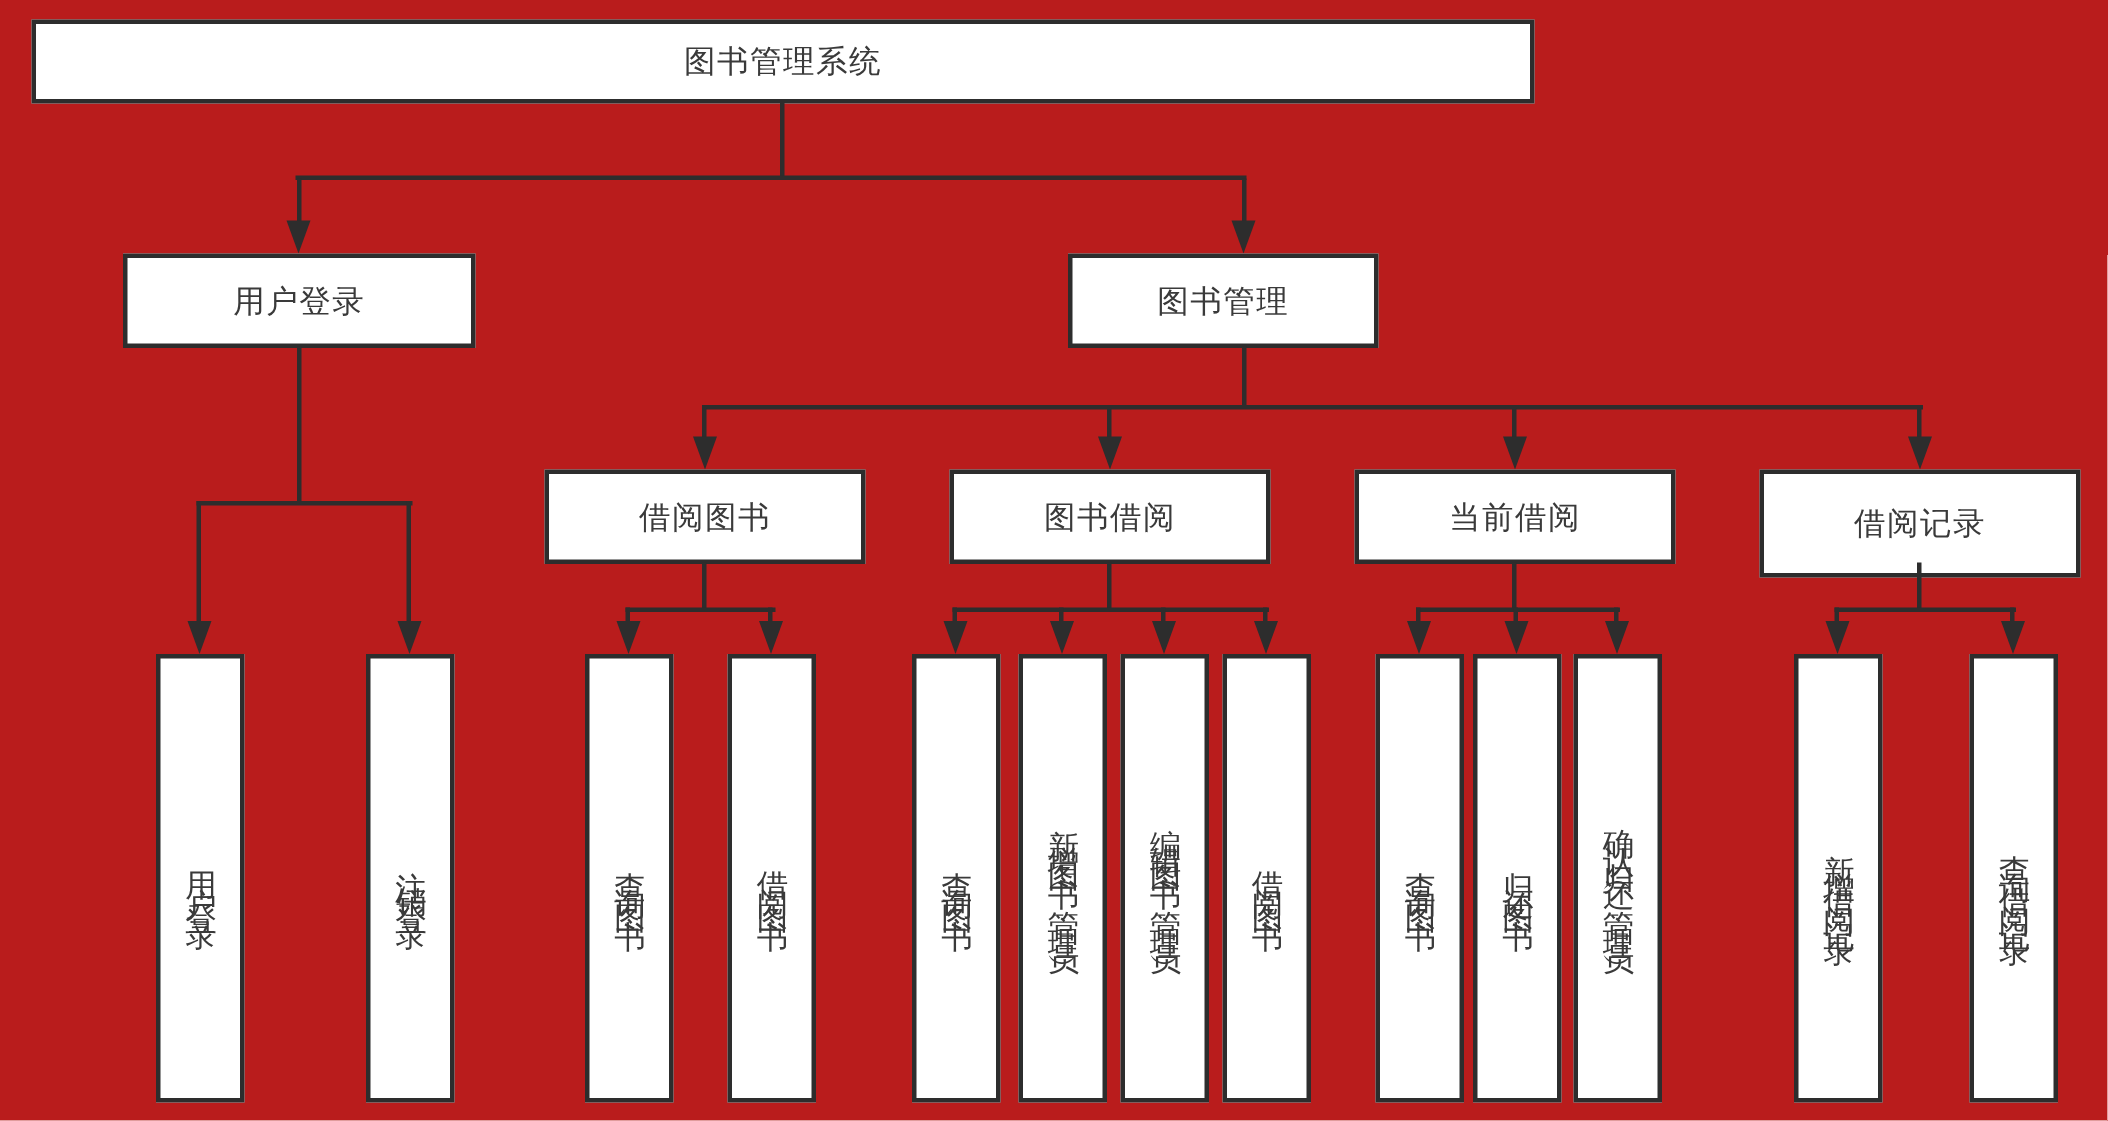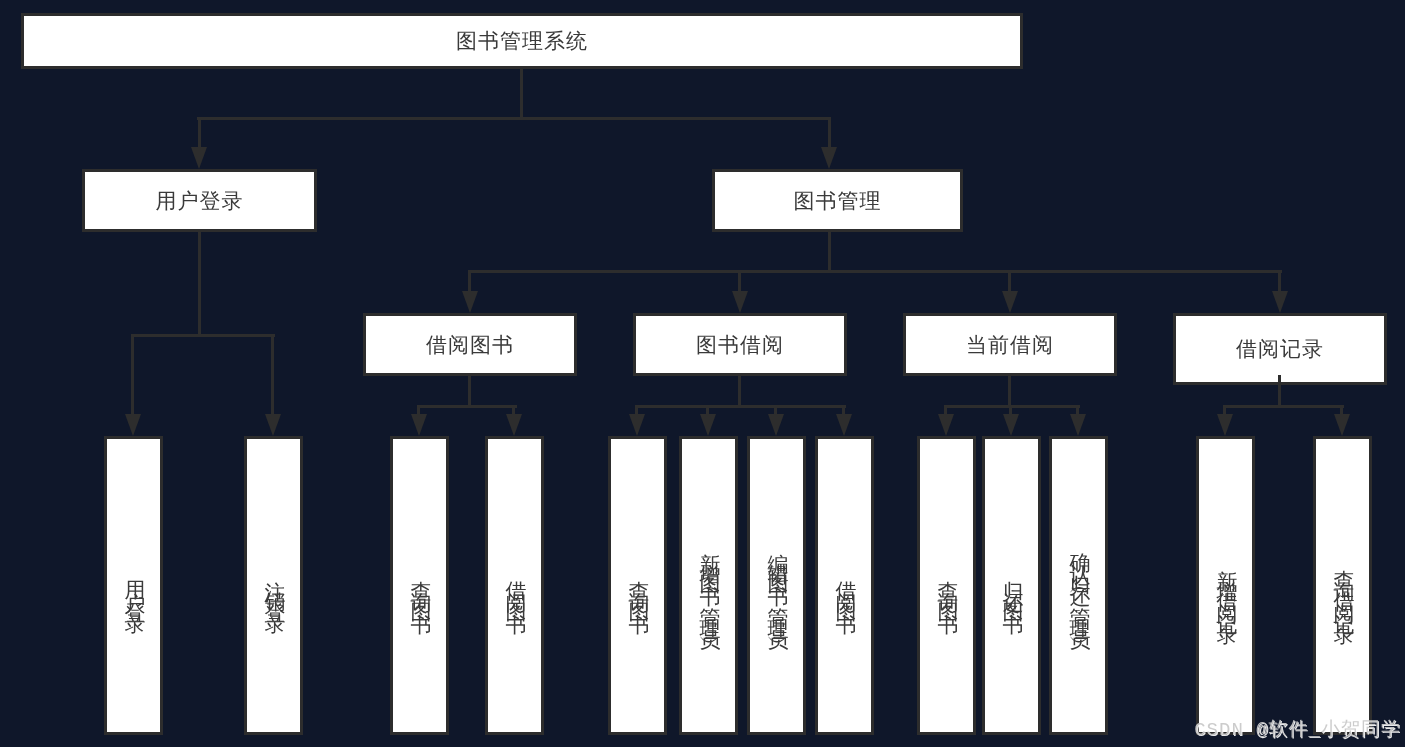--- a/index.html
+++ b/index.html
@@ -1,18 +1,18 @@
 <!DOCTYPE html>
 <html><head>
 <meta charset="utf-8">
 <style>
   html,body{margin:0;padding:0;background:#ffffff;}
   .canvas{
-    position:relative;width:1405px;height:747px;background:#0f172a;
-    font-family:Liberation Mono, monospace;overflow:hidden;
+    position:relative;width:1405px;height:747px;background:#b91c1c;
+    font-family:Liberation Serif, serif;overflow:hidden;
   }
   .box{
     position:absolute;box-sizing:border-box;border:3px solid #2d2d2d;background:#ffffff;
     display:flex;align-items:center;justify-content:center;
     color:#3a3a3a;font-size:21px;letter-spacing:1px;white-space:nowrap;
   }
   .leaf{
     writing-mode:vertical-rl;text-orientation:mixed;
     width:59px;height:299px;top:436px;
     letter-spacing:11px;white-space:normal;line-height:1;
@@ -38,21 +38,21 @@
   <div class="box" style="left:21px;top:13px;width:1002px;height:56px">图书管理系统</div>
 
   <div class="vline" style="left:520px;top:68px;height:50px"></div>
   <div class="hline" style="left:197px;top:117px;width:634px"></div>
   <div class="vline" style="left:198px;top:119px;height:29px"></div>
   <div class="arrow" style="left:191px;top:147px"></div>
   <div class="vline" style="left:828px;top:119px;height:29px"></div>
   <div class="arrow" style="left:821px;top:147px"></div>
 
   <div class="box" style="left:82px;top:169px;width:235px;height:63px">用户登录</div>
-  <div class="box" style="left:712px;top:169px;width:251px;height:63px">图书管理</div>
+  <div class="box" style="left:712px;top:169px;width:207px;height:63px">图书管理</div>
 
   <div class="vline" style="left:198px;top:231px;height:105px"></div>
   <div class="hline" style="left:131px;top:334px;width:144px"></div>
   <div class="vline" style="left:131px;top:334px;height:82px"></div>
   <div class="arrow" style="left:125px;top:414px"></div>
   <div class="vline" style="left:271px;top:334px;height:82px"></div>
   <div class="arrow" style="left:265px;top:414px"></div>
 
   <div class="vline" style="left:828px;top:231px;height:41px"></div>
   <div class="hline" style="left:468px;top:270px;width:814px"></div>
@@ -112,15 +112,14 @@
   <div class="box leaf" style="left:608px">查询图书</div>
   <div class="box leaf" style="left:679px">新增图书（管理员）</div>
   <div class="box leaf" style="left:747px">编辑图书（管理员）</div>
   <div class="box leaf" style="left:815px">借阅图书</div>
   <div class="box leaf" style="left:917px">查询图书</div>
   <div class="box leaf" style="left:982px">归还图书</div>
   <div class="box leaf" style="left:1049px">确认归还（管理员）</div>
   <div class="box leaf" style="left:1196px">新增借阅记录</div>
   <div class="box leaf" style="left:1313px">查询借阅记录</div>
 
-  <div class="watermark">CSDN @软件_小贺同学</div>
 
 </div>
 
 </body></html>

